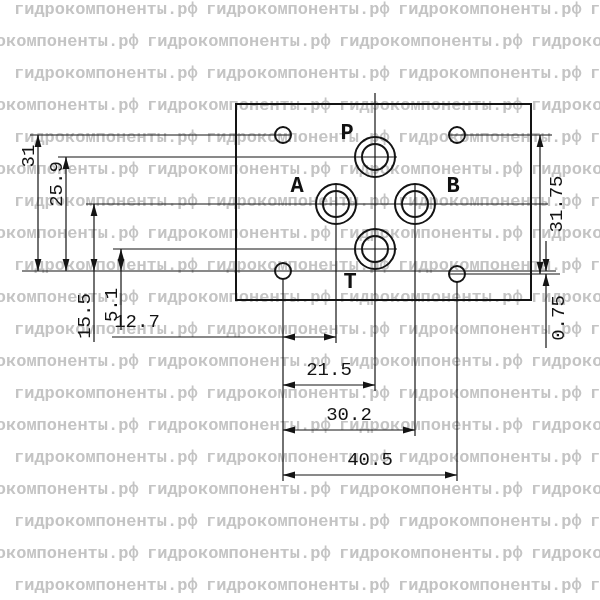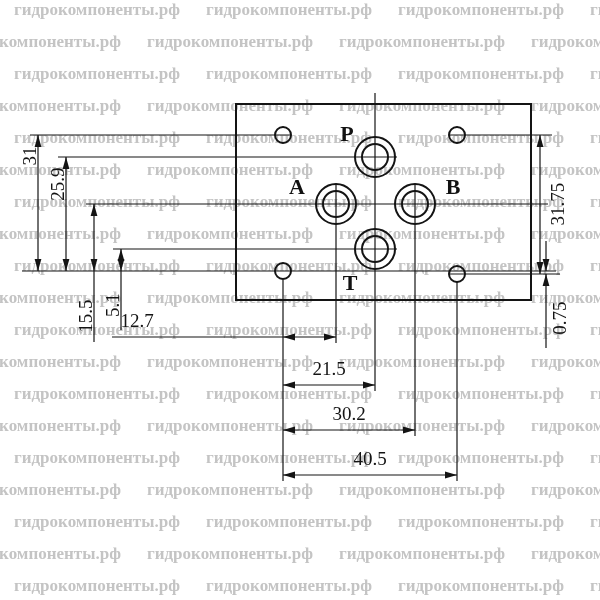--- a/index.html
+++ b/index.html
@@ -1,18 +1,18 @@
 <!DOCTYPE html>
 <html><head>
 <meta charset="utf-8">
 <style>
   html,body{margin:0;padding:0;background:#fff;}
   .stage{
     position:relative;width:600px;height:600px;background:#ffffff;
-    overflow:hidden;font-family:Liberation Serif, serif;
+    overflow:hidden;font-family:Liberation Mono, monospace;
   }
   .wm-layer{position:absolute;inset:0;z-index:1;}
   .wm{
     position:absolute;white-space:nowrap;font-weight:bold;font-size:17px;
     line-height:1;letter-spacing:0;user-select:none;
   }
   svg.drawing{position:absolute;left:0;top:0;z-index:2;}
   .outline{stroke:#141414;stroke-width:2;fill:none;}
   .thin{stroke:#141414;stroke-width:1.2;fill:none;}
   .dim-text{font-size:19px;fill:#141414;}

